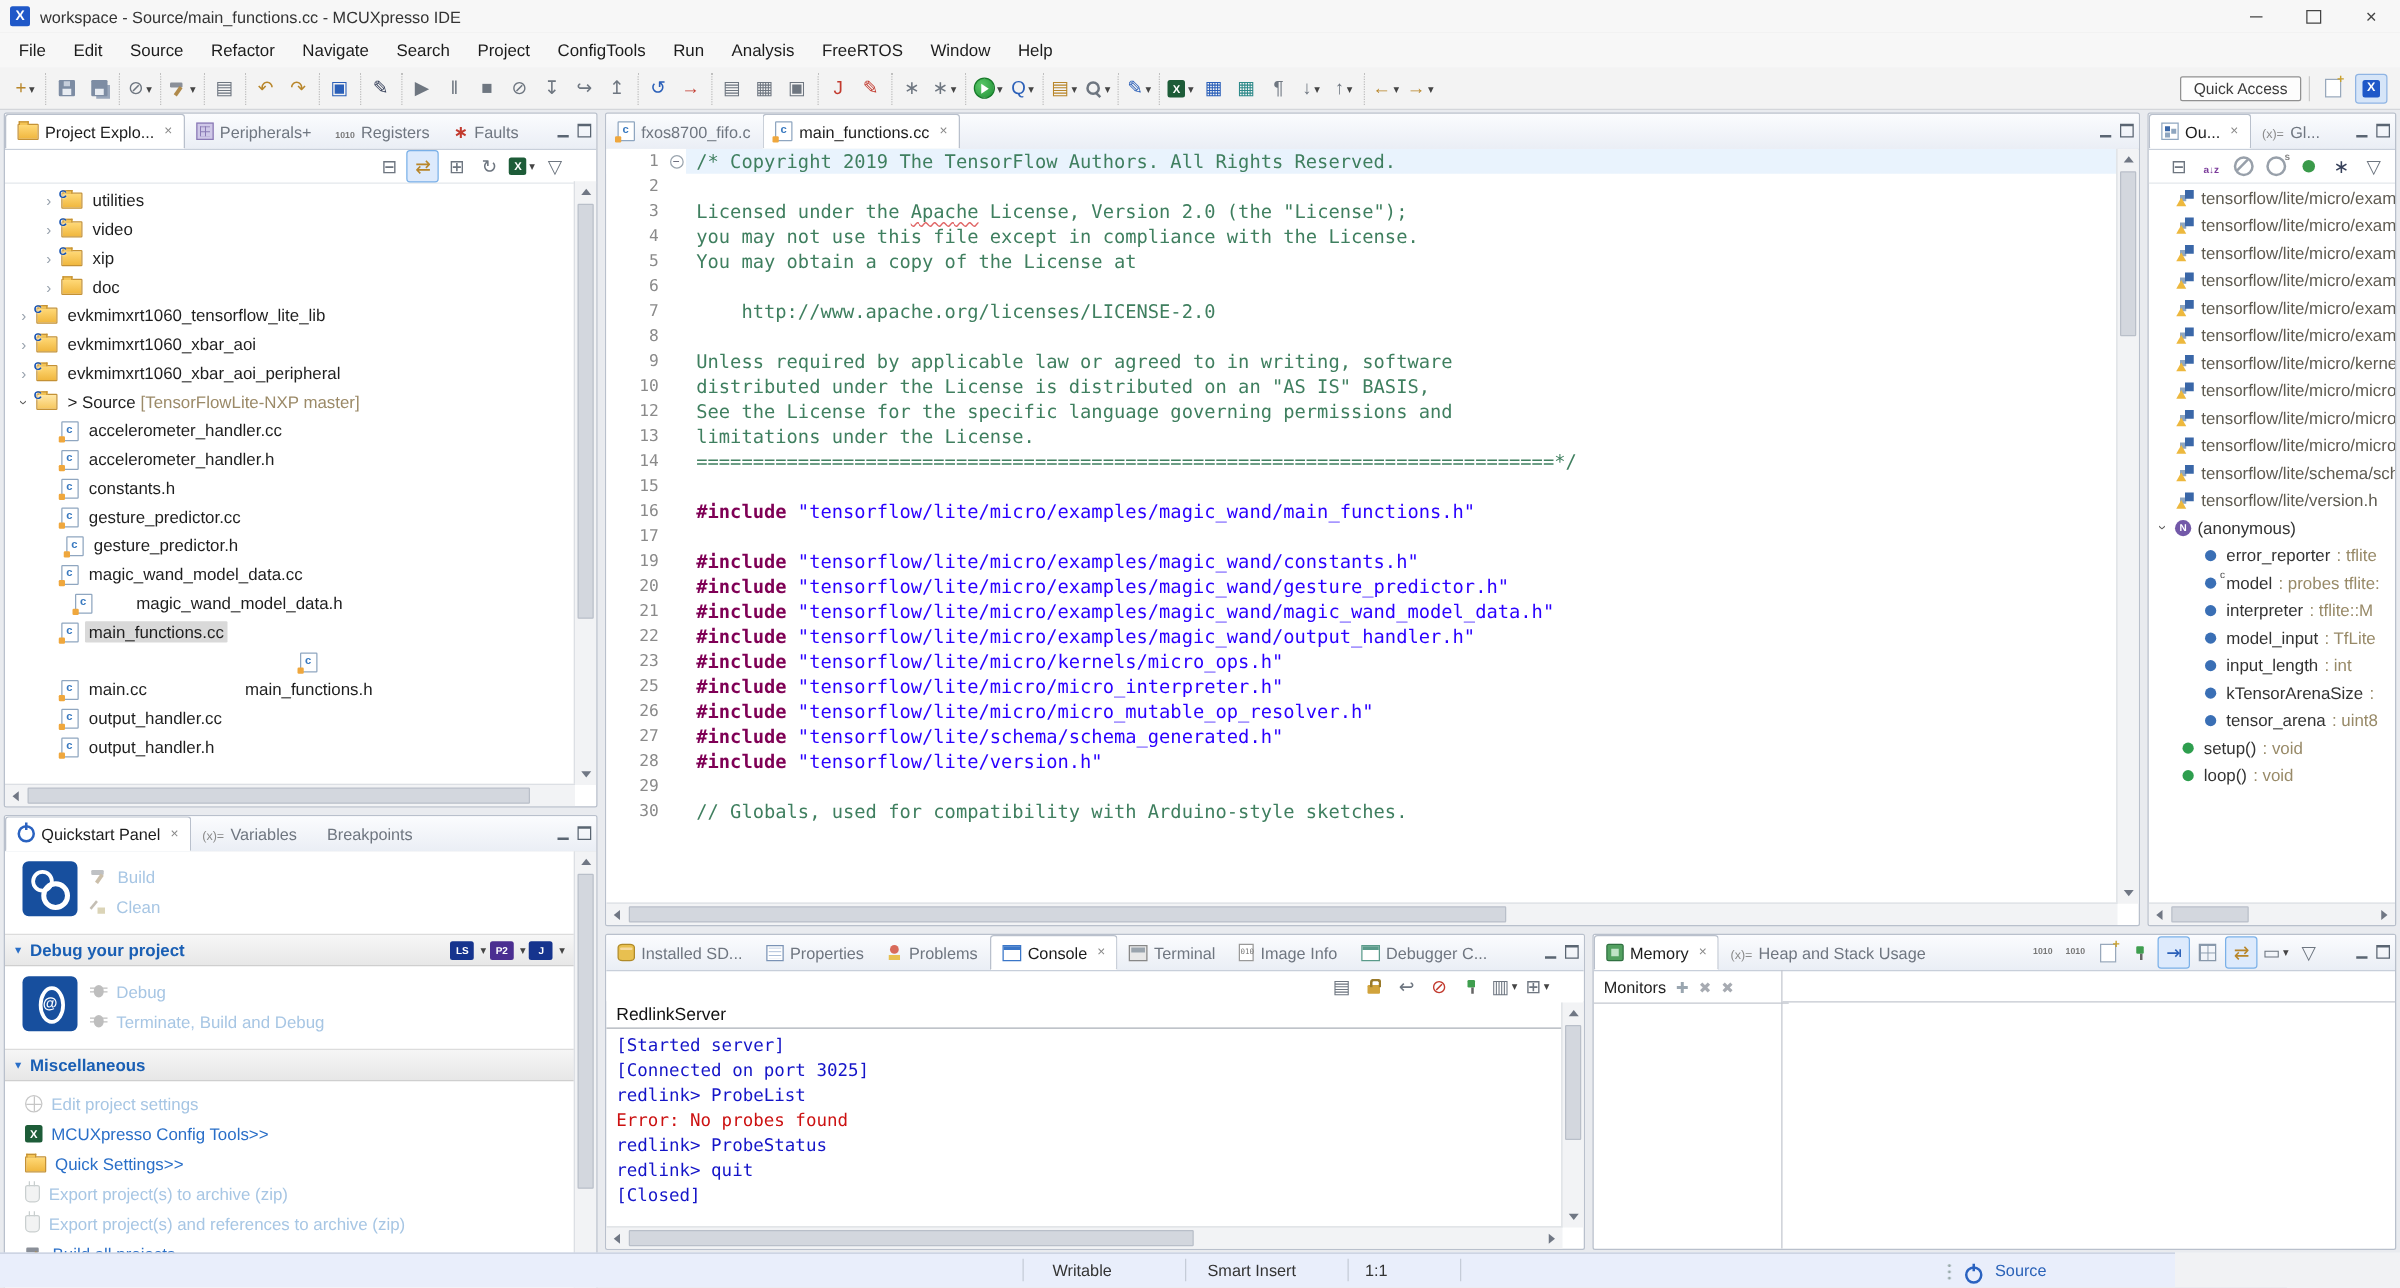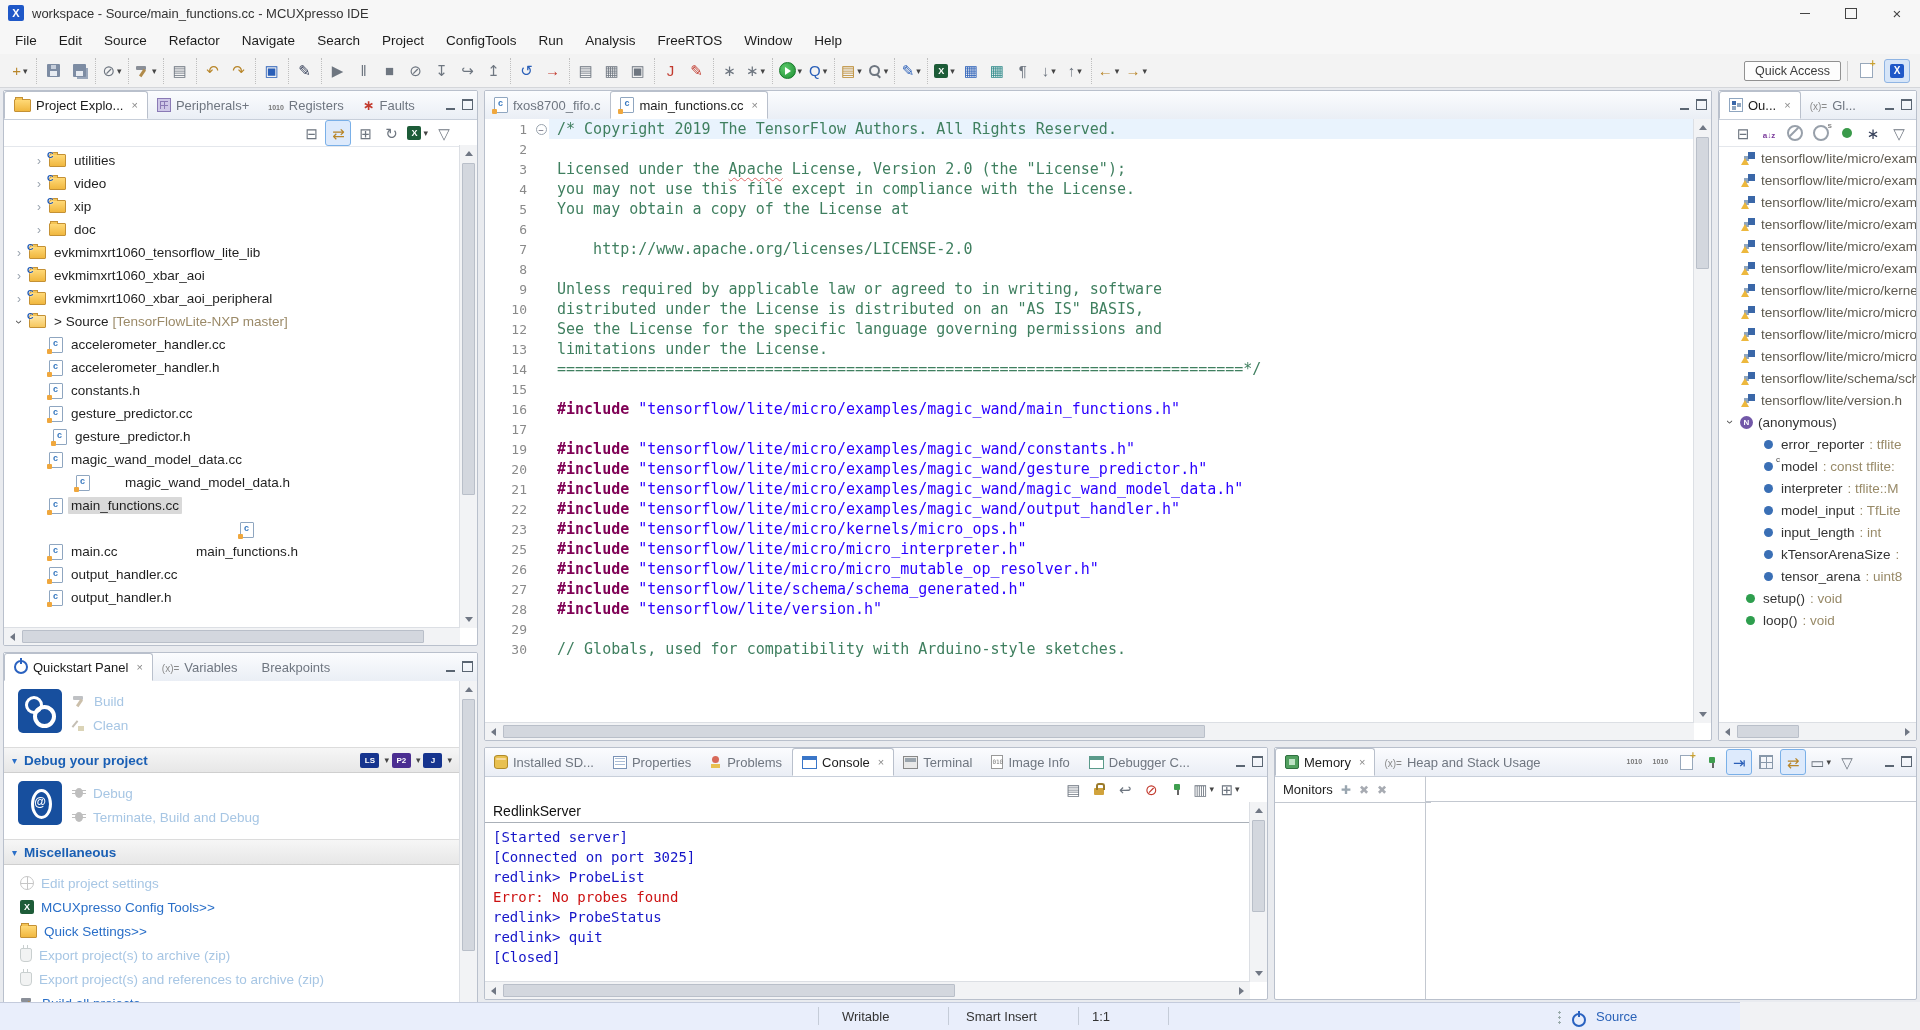--- a/index.html
+++ b/index.html
@@ -568,21 +568,21 @@
               <span>gesture_predictor.h</span>
             </span>
           </div>
           <div class="trow" style="padding-left: 30px;">
             <span class="twist"></span>
             <span class="ic ic-cfile"></span>
             <span class="tlbl">
               <span>magic_wand_model_data.cc</span>
             </span>
           </div>
-          <div class="trow" style="padding-left: 30px; gap: 32px;">
+          <div class="trow" style="padding-left: 14px; gap: 32px;">
             <span class="twist"></span>
             <span class="ic ic-cfile"></span>
             <span class="tlbl">
               <span>magic_wand_model_data.h</span>
             </span>
           </div>
           <div class="trow" style="padding-left: 30px;">
             <span class="twist"></span>
             <span class="ic ic-cfile"></span>
             <span class="tlbl sel">
@@ -899,21 +899,21 @@
             <span class="onm">(anonymous)</span>
           </div>
           <div class="orow" style="padding-left: 42px;">
             <span class="ic ic-field"></span>
             <span class="onm">error_reporter</span>
             <span class="otype"> : tflite</span>
           </div>
           <div class="orow" style="padding-left: 42px;">
             <span class="ic ic-field modc"></span>
             <span class="onm">model</span>
-            <span class="otype"> : const tflite:</span>
+            <span class="otype"> : probes tflite:</span>
           </div>
           <div class="orow" style="padding-left: 42px;">
             <span class="ic ic-field"></span>
             <span class="onm">interpreter</span>
             <span class="otype"> : tflite::M</span>
           </div>
           <div class="orow" style="padding-left: 42px;">
             <span class="ic ic-field"></span>
             <span class="onm">model_input</span>
             <span class="otype"> : TfLite</span>

